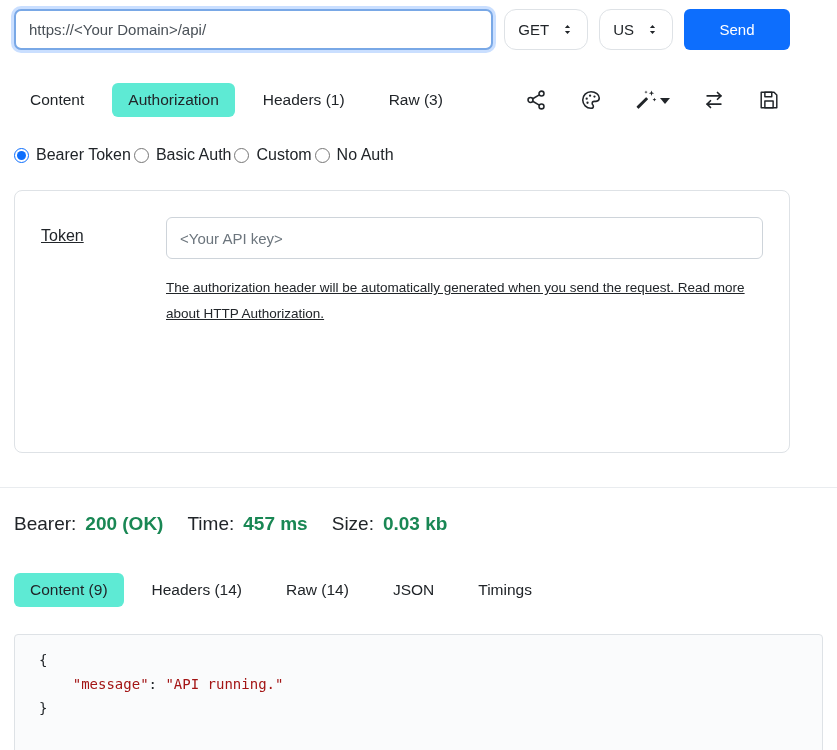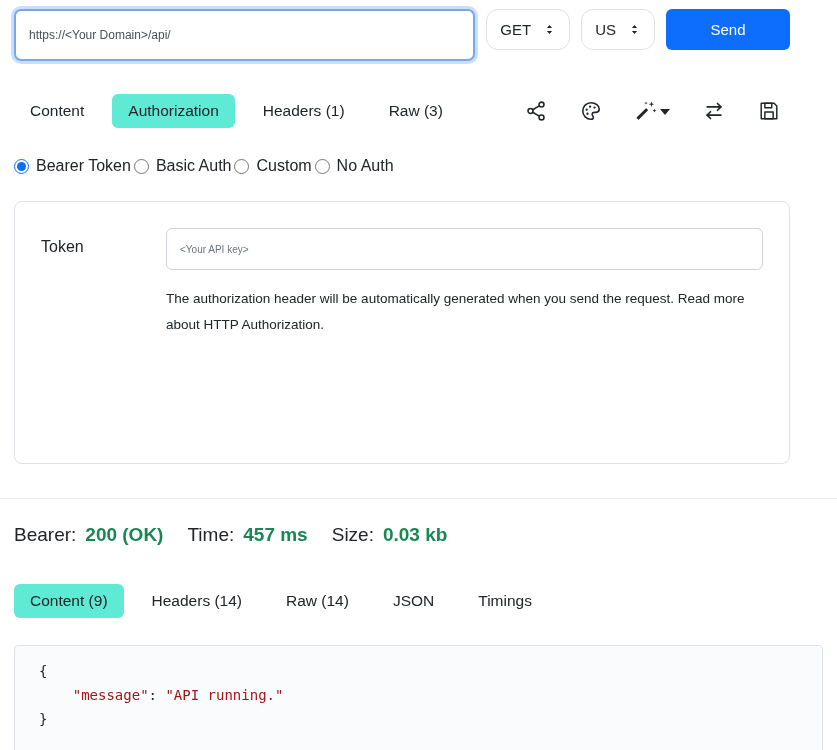--- a/index.html
+++ b/index.html
@@ -9,34 +9,34 @@
     background: #ffffff; color: #212529;
     font-family: "Liberation Sans", sans-serif;
     font-size: 15px;
   }
   .request-section { padding: 9px 47px 0 14px; }
   .response-section { padding: 25px 14px 0 14px; }
 
   
   .url-row { display: flex; align-items: stretch; gap: 11px; }
   .url-input {
-    flex: 1; height: 52px; padding: 0 13px;
-    font-family: inherit; font-size: 12px; color: #495057;
+    flex: 1; height: 41px; padding: 0 13px;
+    font-family: inherit; font-size: 15px; color: #495057;
     border: 2px solid #79a8e6; border-radius: 7px;
     box-shadow: 0 0 0 3px rgba(13,110,253,.22);
     outline: none; background: #fff;
   }
   .select-box {
     display: flex; align-items: center; gap: 12px;
     height: 41px; padding: 0 13px; background: #fff;
     border: 1px solid #dee2e6; border-radius: 12px;
     font-size: 15px; cursor: pointer; user-select: none;
   }
   .send-btn {
-    width: 124px; height: 41px; border: none; border-radius: 6px;
+    width: 106px; height: 41px; border: none; border-radius: 6px;
     background: #0d6efd; color: #ffffff;
     font-family: inherit; font-size: 15px; cursor: pointer;
   }
 
   
   .tabs-row { display: flex; align-items: center; margin-top: 33px; gap: 24px; }
   .tabs { display: flex; gap: 12px; }
   .tab {
     padding: 8px 16px; border-radius: 6px; font-size: 15.5px;
     color: #212529; cursor: pointer; white-space: nowrap;
@@ -53,29 +53,29 @@
   
   .auth-row { display: flex; align-items: center; gap: 3px; margin-top: 29px; }
   .auth-option { display: flex; align-items: center; gap: 7px; font-size: 16px; cursor: pointer; }
   .auth-option input[type="radio"] {
     width: 15px; height: 15px; margin: 0; accent-color: #0d6efd; cursor: pointer;
   }
 
   
   .token-panel {
     margin-top: 26px; border: 1px solid #dee2e6; border-radius: 8px;
-    padding: 26px; min-height: 263px;
+    padding: 26px; min-height: 263px; text-decoration: underline;
   }
   .token-row { display: flex; }
   .token-label { width: 125px; padding-top: 10px; font-size: 16px; }
   .token-col { flex: 1; }
   .token-input {
     width: 100%; height: 42px; padding: 0 13px;
     border: 1px solid #ced4da; border-radius: 6px;
-    font-family: inherit; font-size: 10px; color: #212529; outline: none;
+    font-family: inherit; font-size: 15px; color: #212529; outline: none;
   }
   .token-input::placeholder { color: #6c757d; }
   .help-text {
     margin: 16px 0 0; max-width: 592px;
     font-size: 13.5px; line-height: 1.9; color: #212529;
   }
 
   .divider { border: 0; border-top: 1px solid #e9ecef; margin: 34px 0 0; }
 
   

